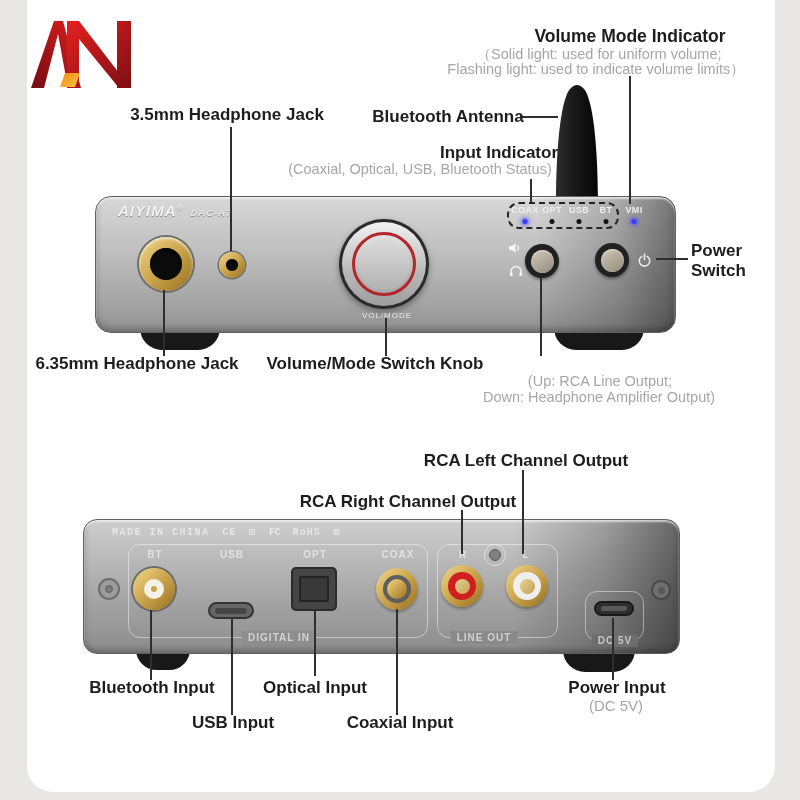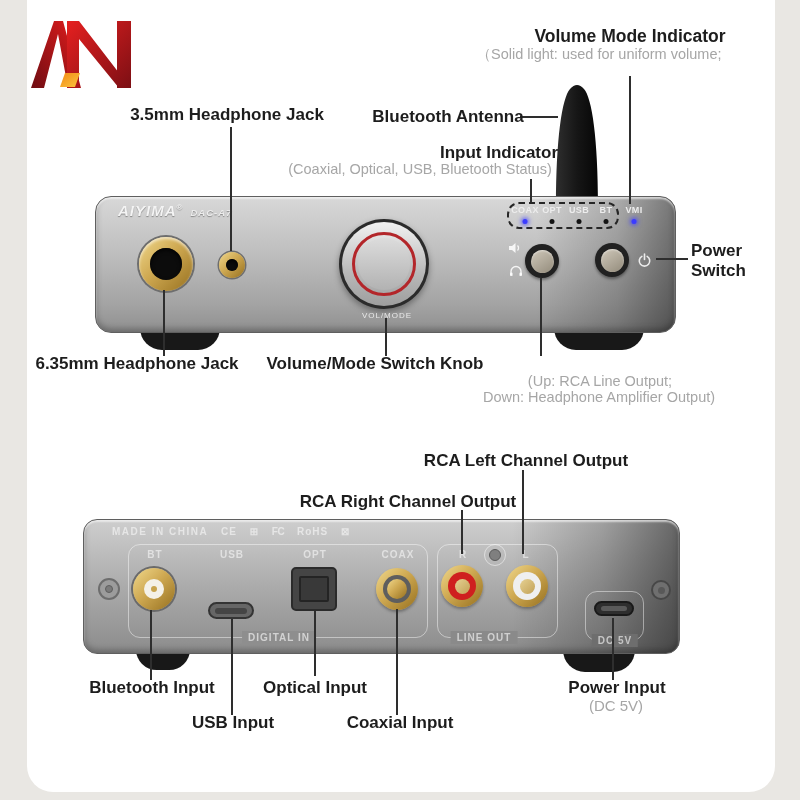--- a/index.html
+++ b/index.html
@@ -64,21 +64,21 @@
   .led{position:absolute; top:22px; width:5px; height:5px; border-radius:50%; transform:translateX(-50%);}
   .led-on{box-shadow:0 0 4px 1.5px rgba(70,70,255,.75);}
   .btn{position:absolute; width:34px; height:34px; border-radius:50%; background:#212121;
       display:flex; align-items:center; justify-content:center; box-shadow:0 2px 3px rgba(0,0,0,.4);}
   .btn-cap{width:23px; height:23px; border-radius:50%;
       background:linear-gradient(145deg,#d0c9bb,#938b7b); box-shadow:inset 0 1px 2px rgba(255,255,255,.5);}
   .picon{position:absolute; z-index:3;}
   
   .certs{position:absolute; left:28px; top:6px; font-size:10px; font-weight:700;
       color:rgba(255,255,255,.55); letter-spacing:1px; white-space:nowrap;}
-  .certs span{margin-right:9px;}
+  .certs span{margin-right:9px;font-family:Liberation Mono, monospace;}
   .groupbox{position:absolute; border:1.5px solid rgba(255,255,255,.45); border-radius:12px; box-sizing:border-box;}
   .portlabel{position:absolute; top:4px; font-size:10px; font-weight:700; letter-spacing:1px;
       color:rgba(255,255,255,.55); transform:translateX(-50%); white-space:nowrap;}
   .grouplabel{position:absolute; bottom:-7px; font-size:10px; font-weight:700; letter-spacing:1px;
       color:rgba(255,255,255,.6); transform:translateX(-50%); padding:0 6px; line-height:13px; white-space:nowrap;}
   .screw{border-radius:50%; position:absolute; box-sizing:border-box;
       display:flex; align-items:center; justify-content:center;}
   .rca{width:42px; height:42px; border-radius:50%; position:absolute;
       display:flex; align-items:center; justify-content:center; box-shadow:0 2px 3px rgba(0,0,0,.3);}
   .rca-ring{width:28px; height:28px; border-radius:50%; display:flex; align-items:center; justify-content:center;}
@@ -111,20 +111,21 @@
     <path d="M23 0 L32 0 L50 67 L37 67 L27 13 L13 67 L0 67 Z" fill="url(#gA)"></path>
     <path d="M36 0 L48 0 L48 67 L36 67 Z M48 0 L88 52 L88 67 L48 18 Z M86 0 L100 0 L100 67 L86 67 Z" fill="url(#gN)"></path>
     <path d="M34 52 L49 52 L44 66 L29 66 Z" fill="url(#gO)"></path>
   </svg>
 
   <div class="lbl ctr" style="left:227px; top:105px">3.5mm Headphone Jack</div>
   <div class="lbl ctr" style="left:630px; top:26px; font-size:17.5px">Volume Mode Indicator</div>
 
   <div class="lbl ctr" style="left:448px; top:107px">Bluetooth Antenna</div>
   <div class="sub ctr" style="left:599px; top:45px">（Solid light: used for uniform volume;</div>
+  <div class="sub ctr" style="left:596px; top:60px">Flashing light: used to indicate volume limits）</div>
 
   <div class="lbl ctr" style="left:499px; top:143px">Input Indicator</div>
   <div class="sub ctr" style="left:420px; top:161px">(Coaxial, Optical, USB, Bluetooth Status)</div>
 
   <div class="lbl" style="left:691px; top:241px; line-height:20px">
     <div>Power</div>
     <div>Switch</div>
   </div>
 
   <div class="lbl ctr" style="left:137px; top:354px">6.35mm Headphone Jack</div>

